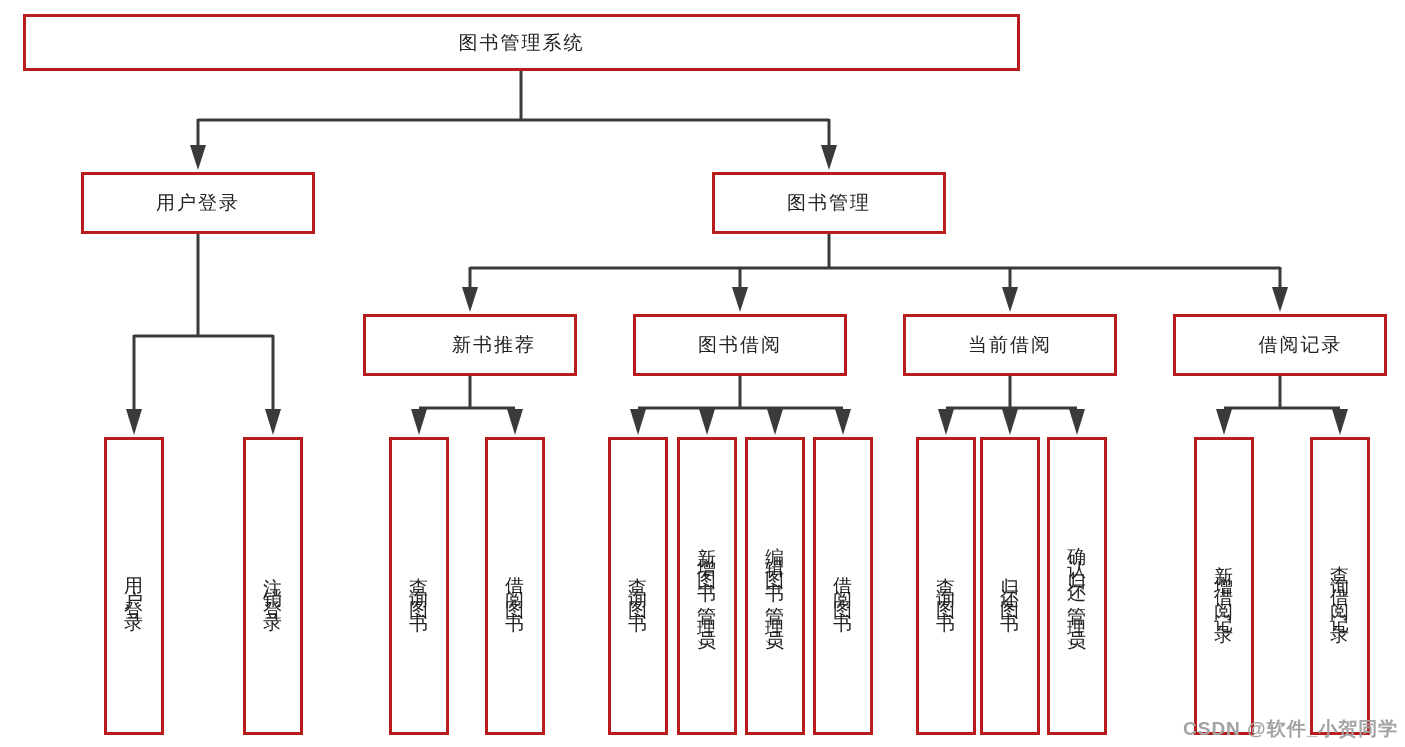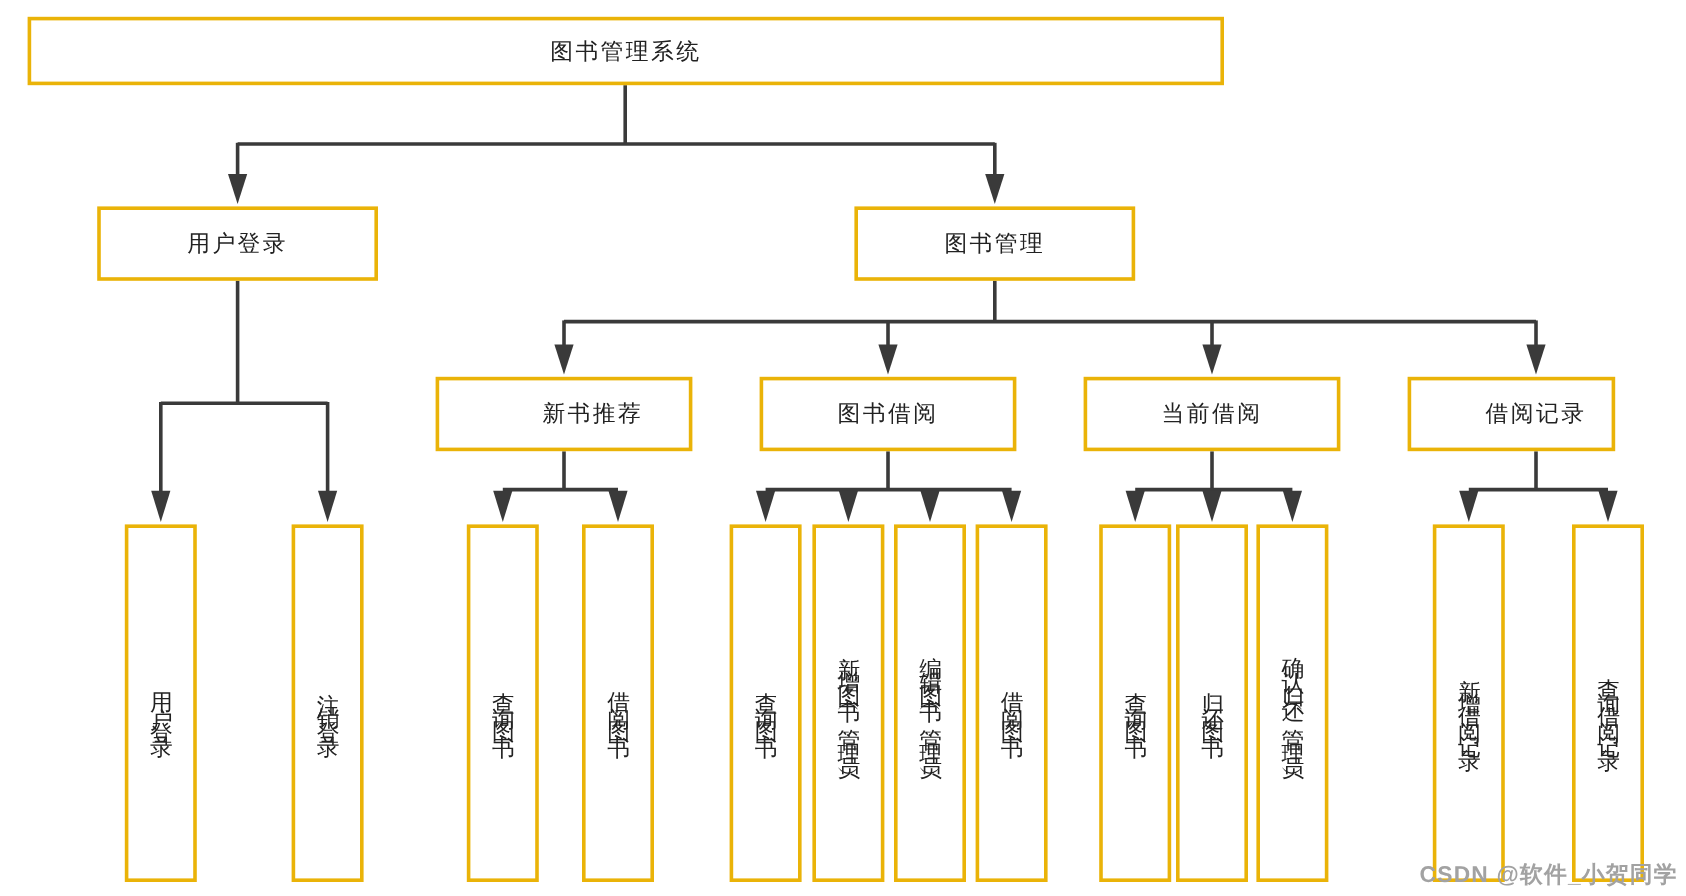--- a/index.html
+++ b/index.html
@@ -19,21 +19,21 @@
     position: absolute;
     left: 0;
     top: 0;
     width: 1405px;
     height: 747px;
     z-index: 1;
   }
   .node {
     position: absolute;
     background: #ffffff;
-    border: 3px solid #eab308;
+    border: 3px solid #b91c1c;
     box-sizing: border-box;
     display: flex;
     align-items: center;
     justify-content: center;
     color: #222222;
     z-index: 2;
   }
   .h-node {
     font-size: 19px;
     letter-spacing: 2px;
@@ -149,21 +149,21 @@
   </svg>
 
   <div class="node h-node" style="left:23px; top:14px; width:997px; height:57px;">图书管理系统</div>
 
   <div class="node h-node" style="left:81px; top:172px; width:234px; height:62px;">用户登录</div>
   <div class="node h-node" style="left:712px; top:172px; width:234px; height:62px;">图书管理</div>
 
   <div class="node h-node" style="left:363px; top:314px; width:214px; height:62px;padding-left:48px;">新书推荐</div>
   <div class="node h-node" style="left:903px; top:314px; width:214px; height:62px;">当前借阅</div>
   <div class="node h-node" style="left:633px; top:314px; width:214px; height:62px;">图书借阅</div>
-  <div class="node h-node" style="left:1173px; top:314px; width:173px; height:62px;padding-left:41px;">借阅记录</div>
+  <div class="node h-node" style="left:1173px; top:314px; width:214px; height:62px;padding-left:41px;">借阅记录</div>
 
   <div class="node v-node" style="left:104px;">
     <span class="vtext">用户登录</span>
   </div>
   <div class="node v-node" style="left:243px;">
     <span class="vtext">注销登录</span>
   </div>
 
   <div class="node v-node" style="left:389px;">
     <span class="vtext">查询图书</span>

